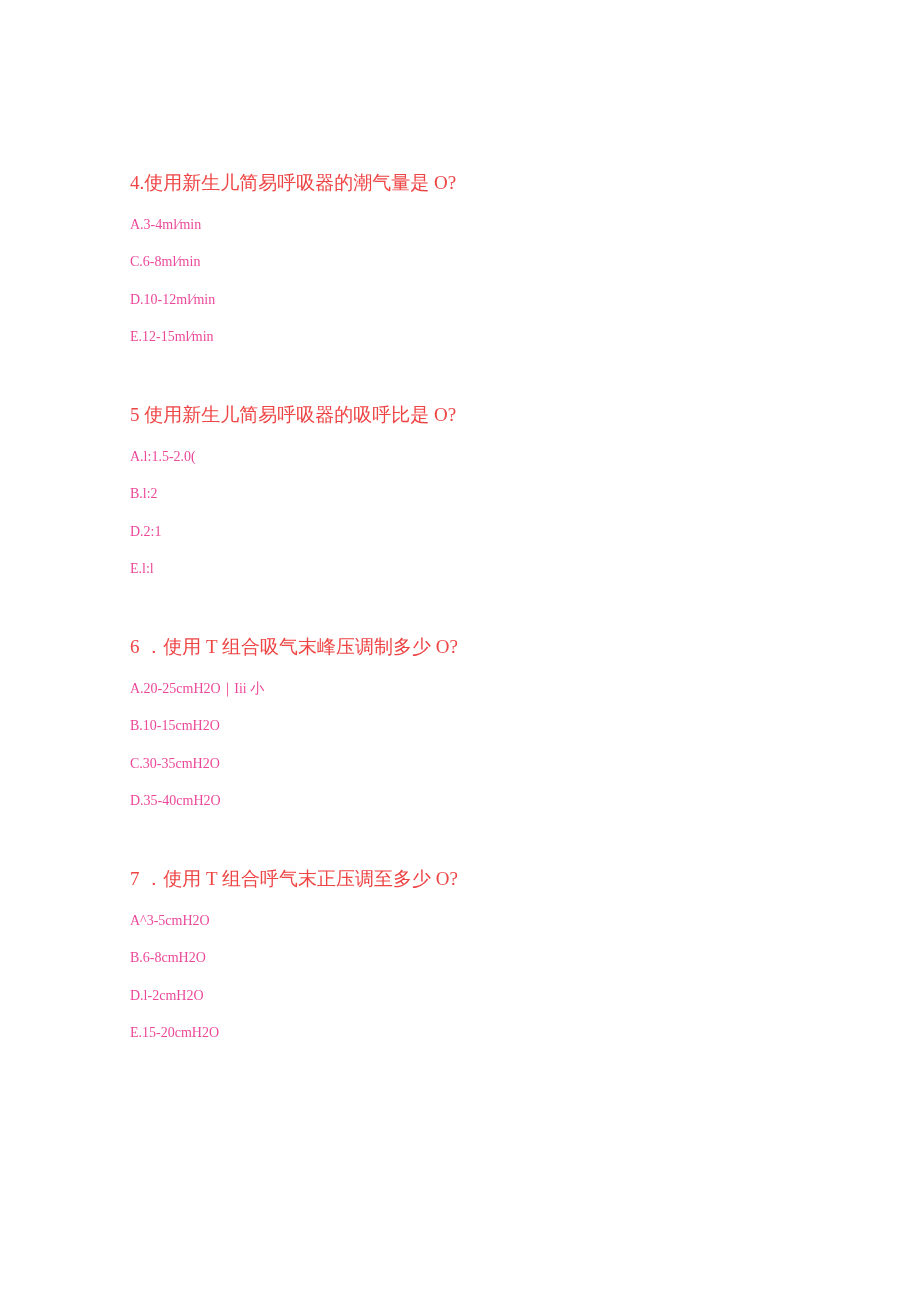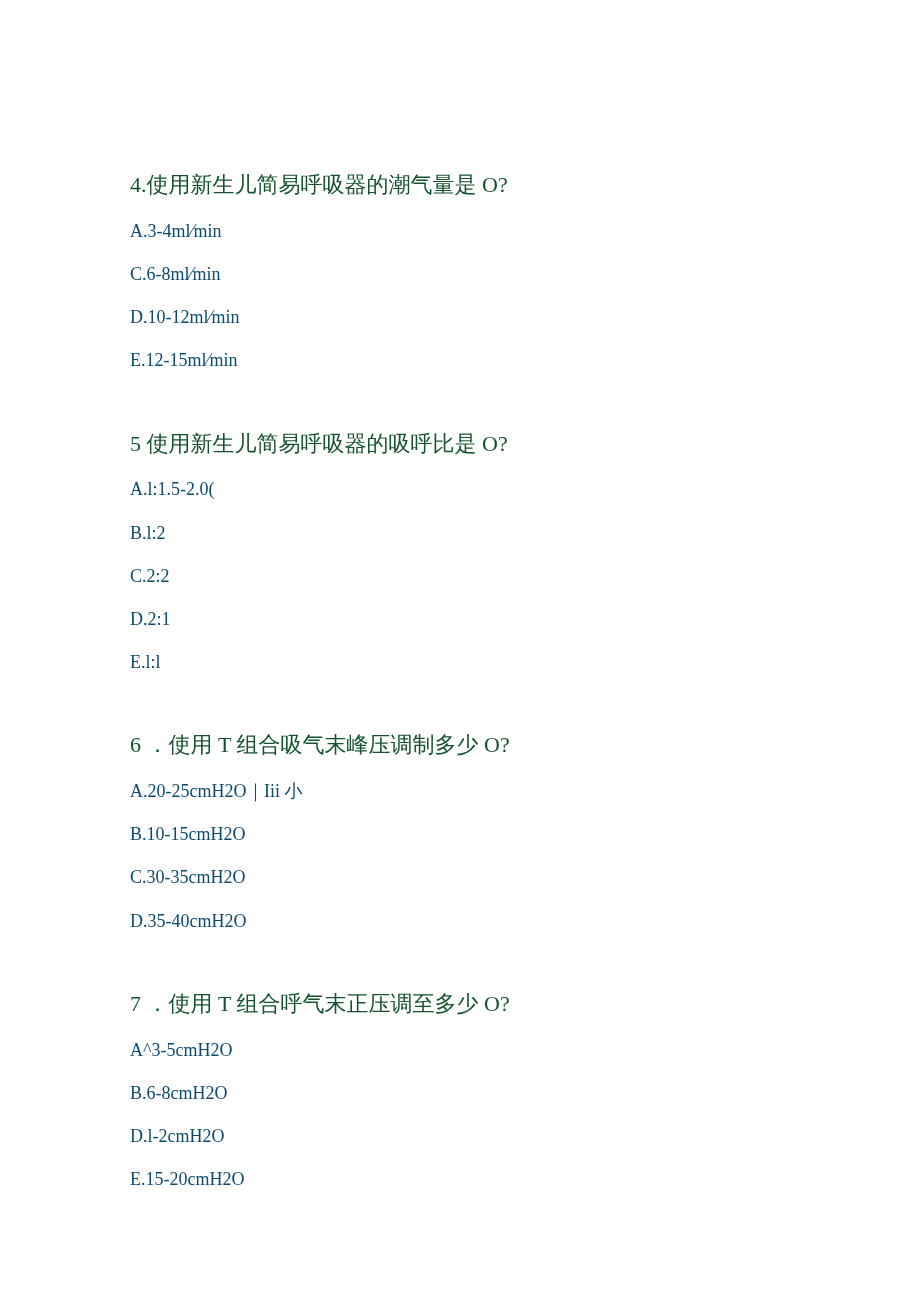--- a/index.html
+++ b/index.html
@@ -10,28 +10,28 @@
     width: 920px;
   }
   .page {
     padding: 170px 130px 60px 130px;
     box-sizing: border-box;
   }
   .question {
     margin-bottom: 55px;
   }
   .qtext {
-    font-size: 22px;
-    color: #14532d;
+    font-size: 19px;
+    color: #ef4444;
     line-height: 1.4;
     margin-bottom: 18px;
   }
   .option {
-    font-size: 18px;
-    color: #0c4a6e;
+    font-size: 14px;
+    color: #ec4899;
     line-height: 1.4;
     margin-bottom: 18px;
   }
   .option:last-child {
     margin-bottom: 0;
   }
 </style>
 </head>
 <body>
 
@@ -42,21 +42,20 @@
     <div class="option">A.3-4ml⁄min</div>
     <div class="option">C.6-8ml⁄min</div>
     <div class="option">D.10-12ml⁄min</div>
     <div class="option">E.12-15ml⁄min</div>
   </div>
 
   <div class="question">
     <div class="qtext">5 使用新生儿简易呼吸器的吸呼比是 O?</div>
     <div class="option">A.l:1.5-2.0(</div>
     <div class="option">B.l:2</div>
-    <div class="option">C.2:2</div>
     <div class="option">D.2:1</div>
     <div class="option">E.l:l</div>
   </div>
 
   <div class="question">
     <div class="qtext">6 ．使用 T 组合吸气末峰压调制多少 O?</div>
     <div class="option">A.20-25cmH2O｜Iii 小</div>
     <div class="option">B.10-15cmH2O</div>
     <div class="option">C.30-35cmH2O</div>
     <div class="option">D.35-40cmH2O</div>

